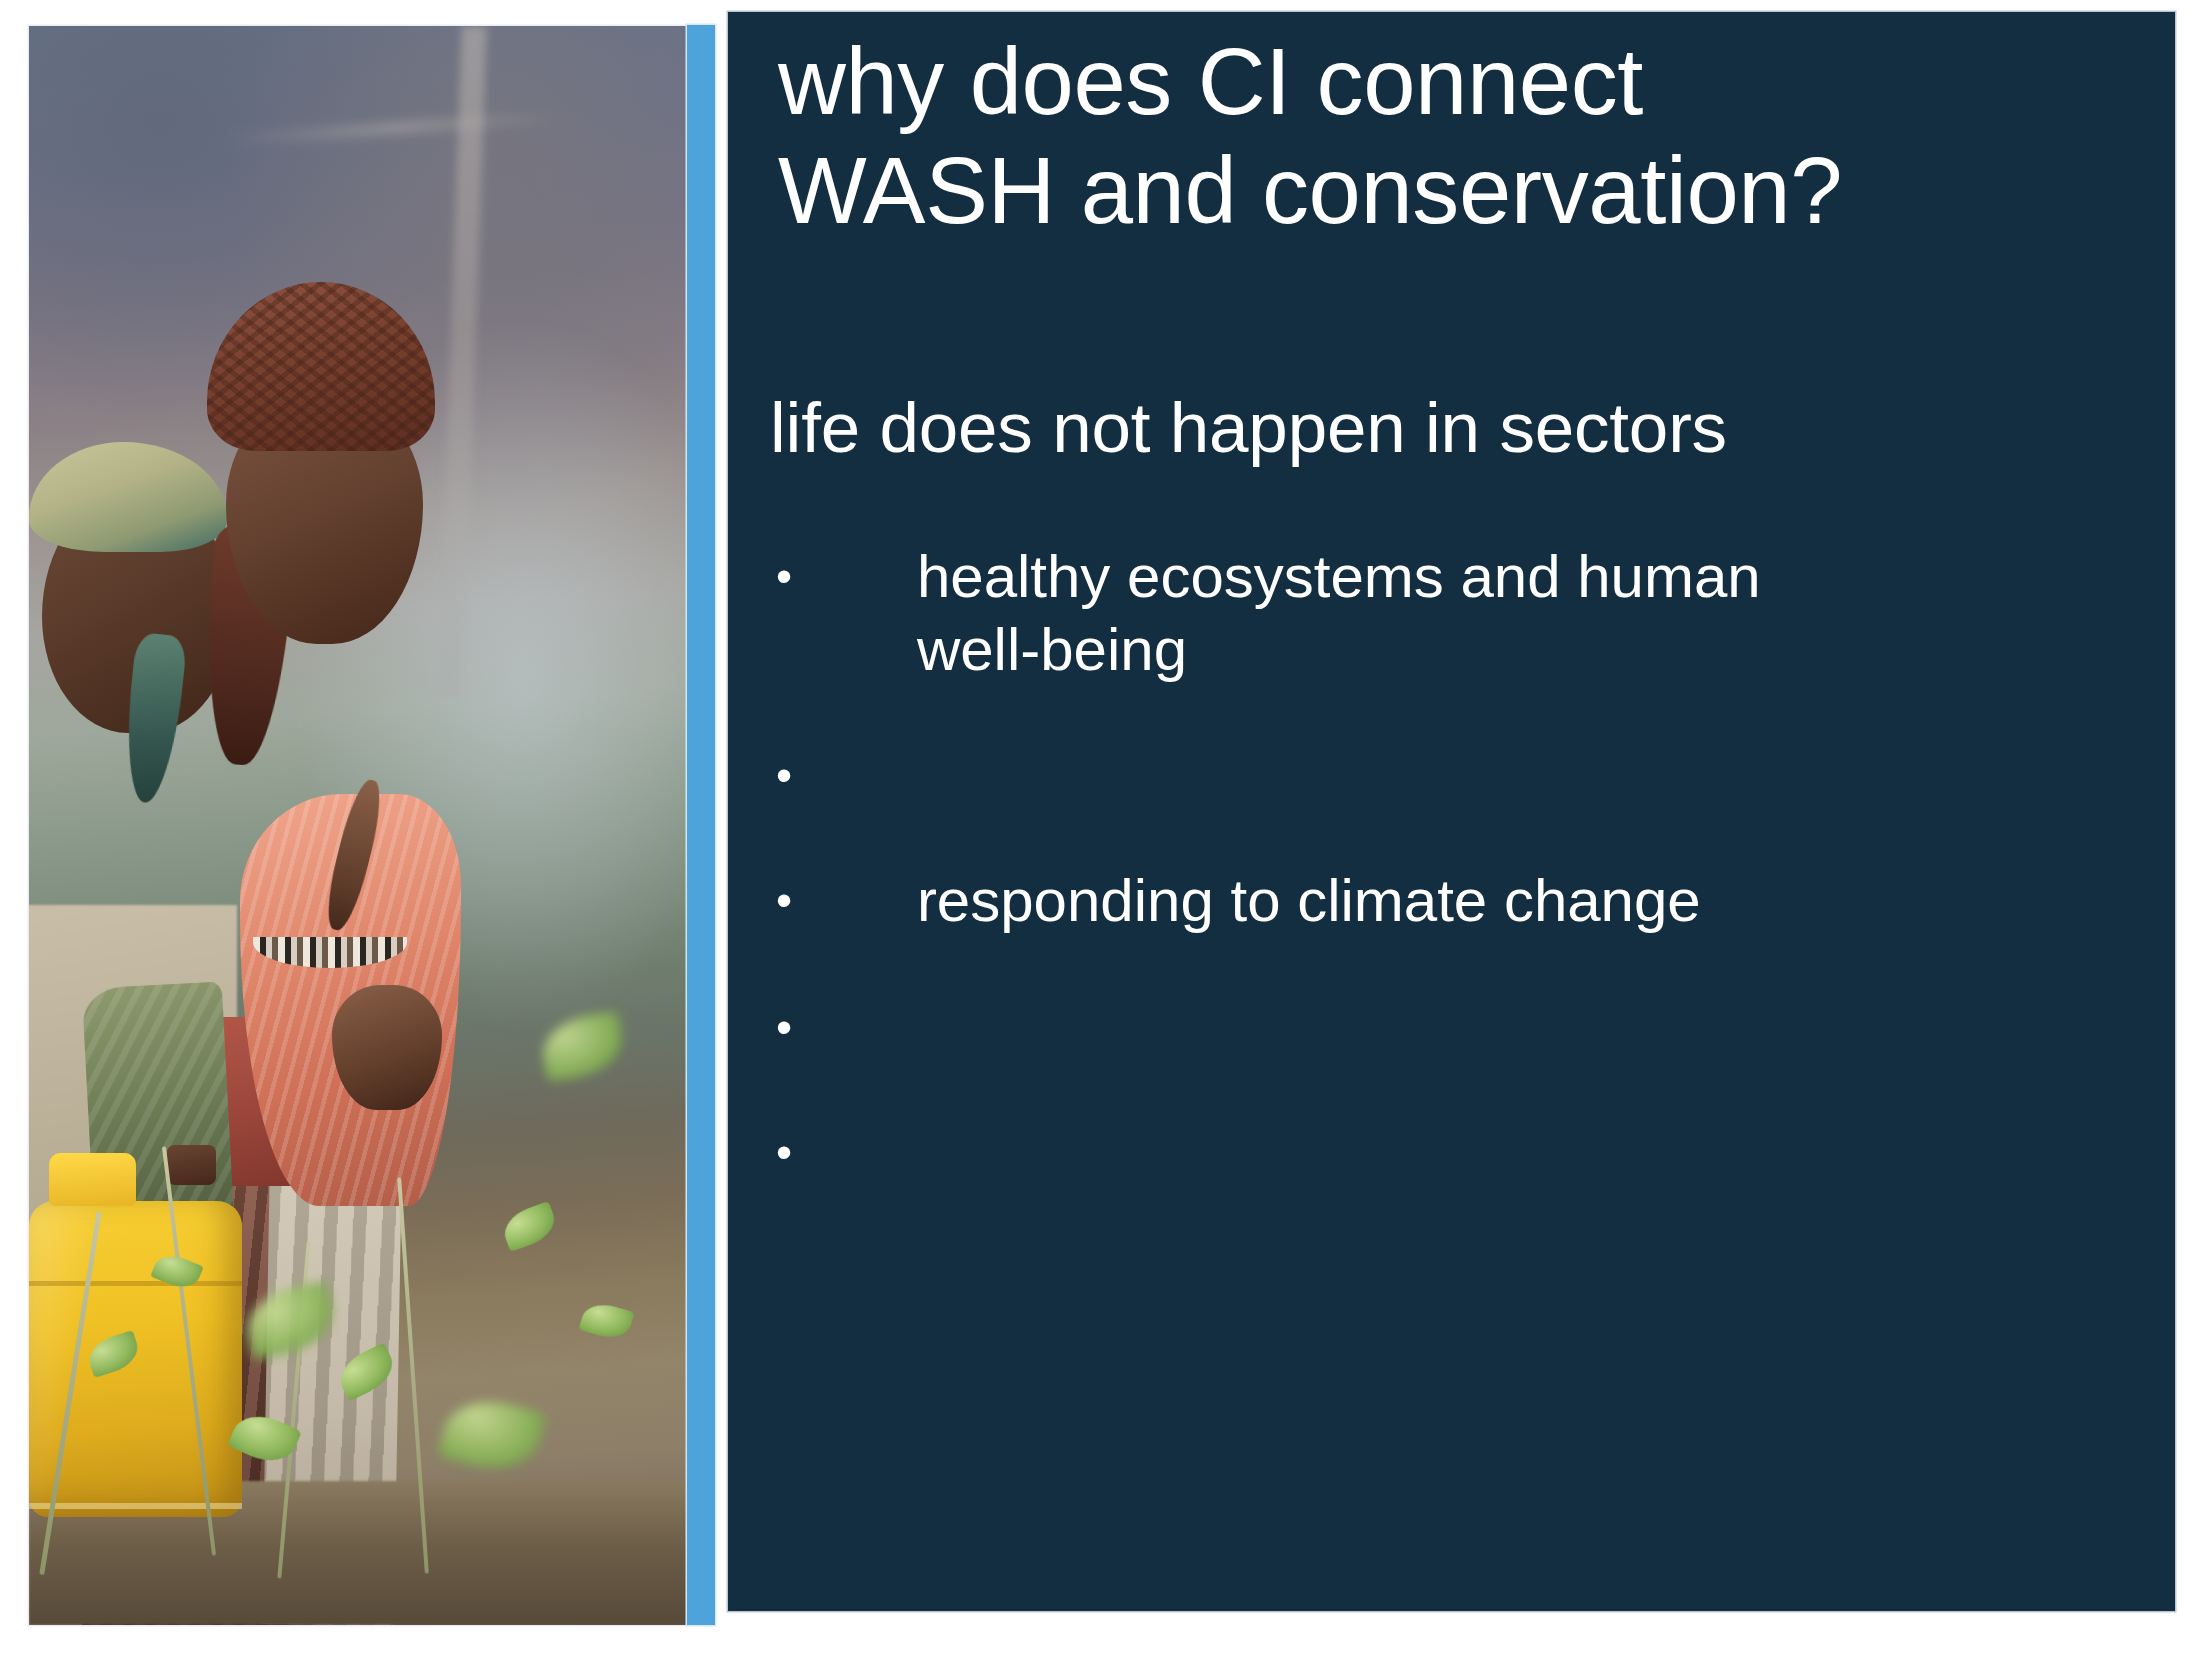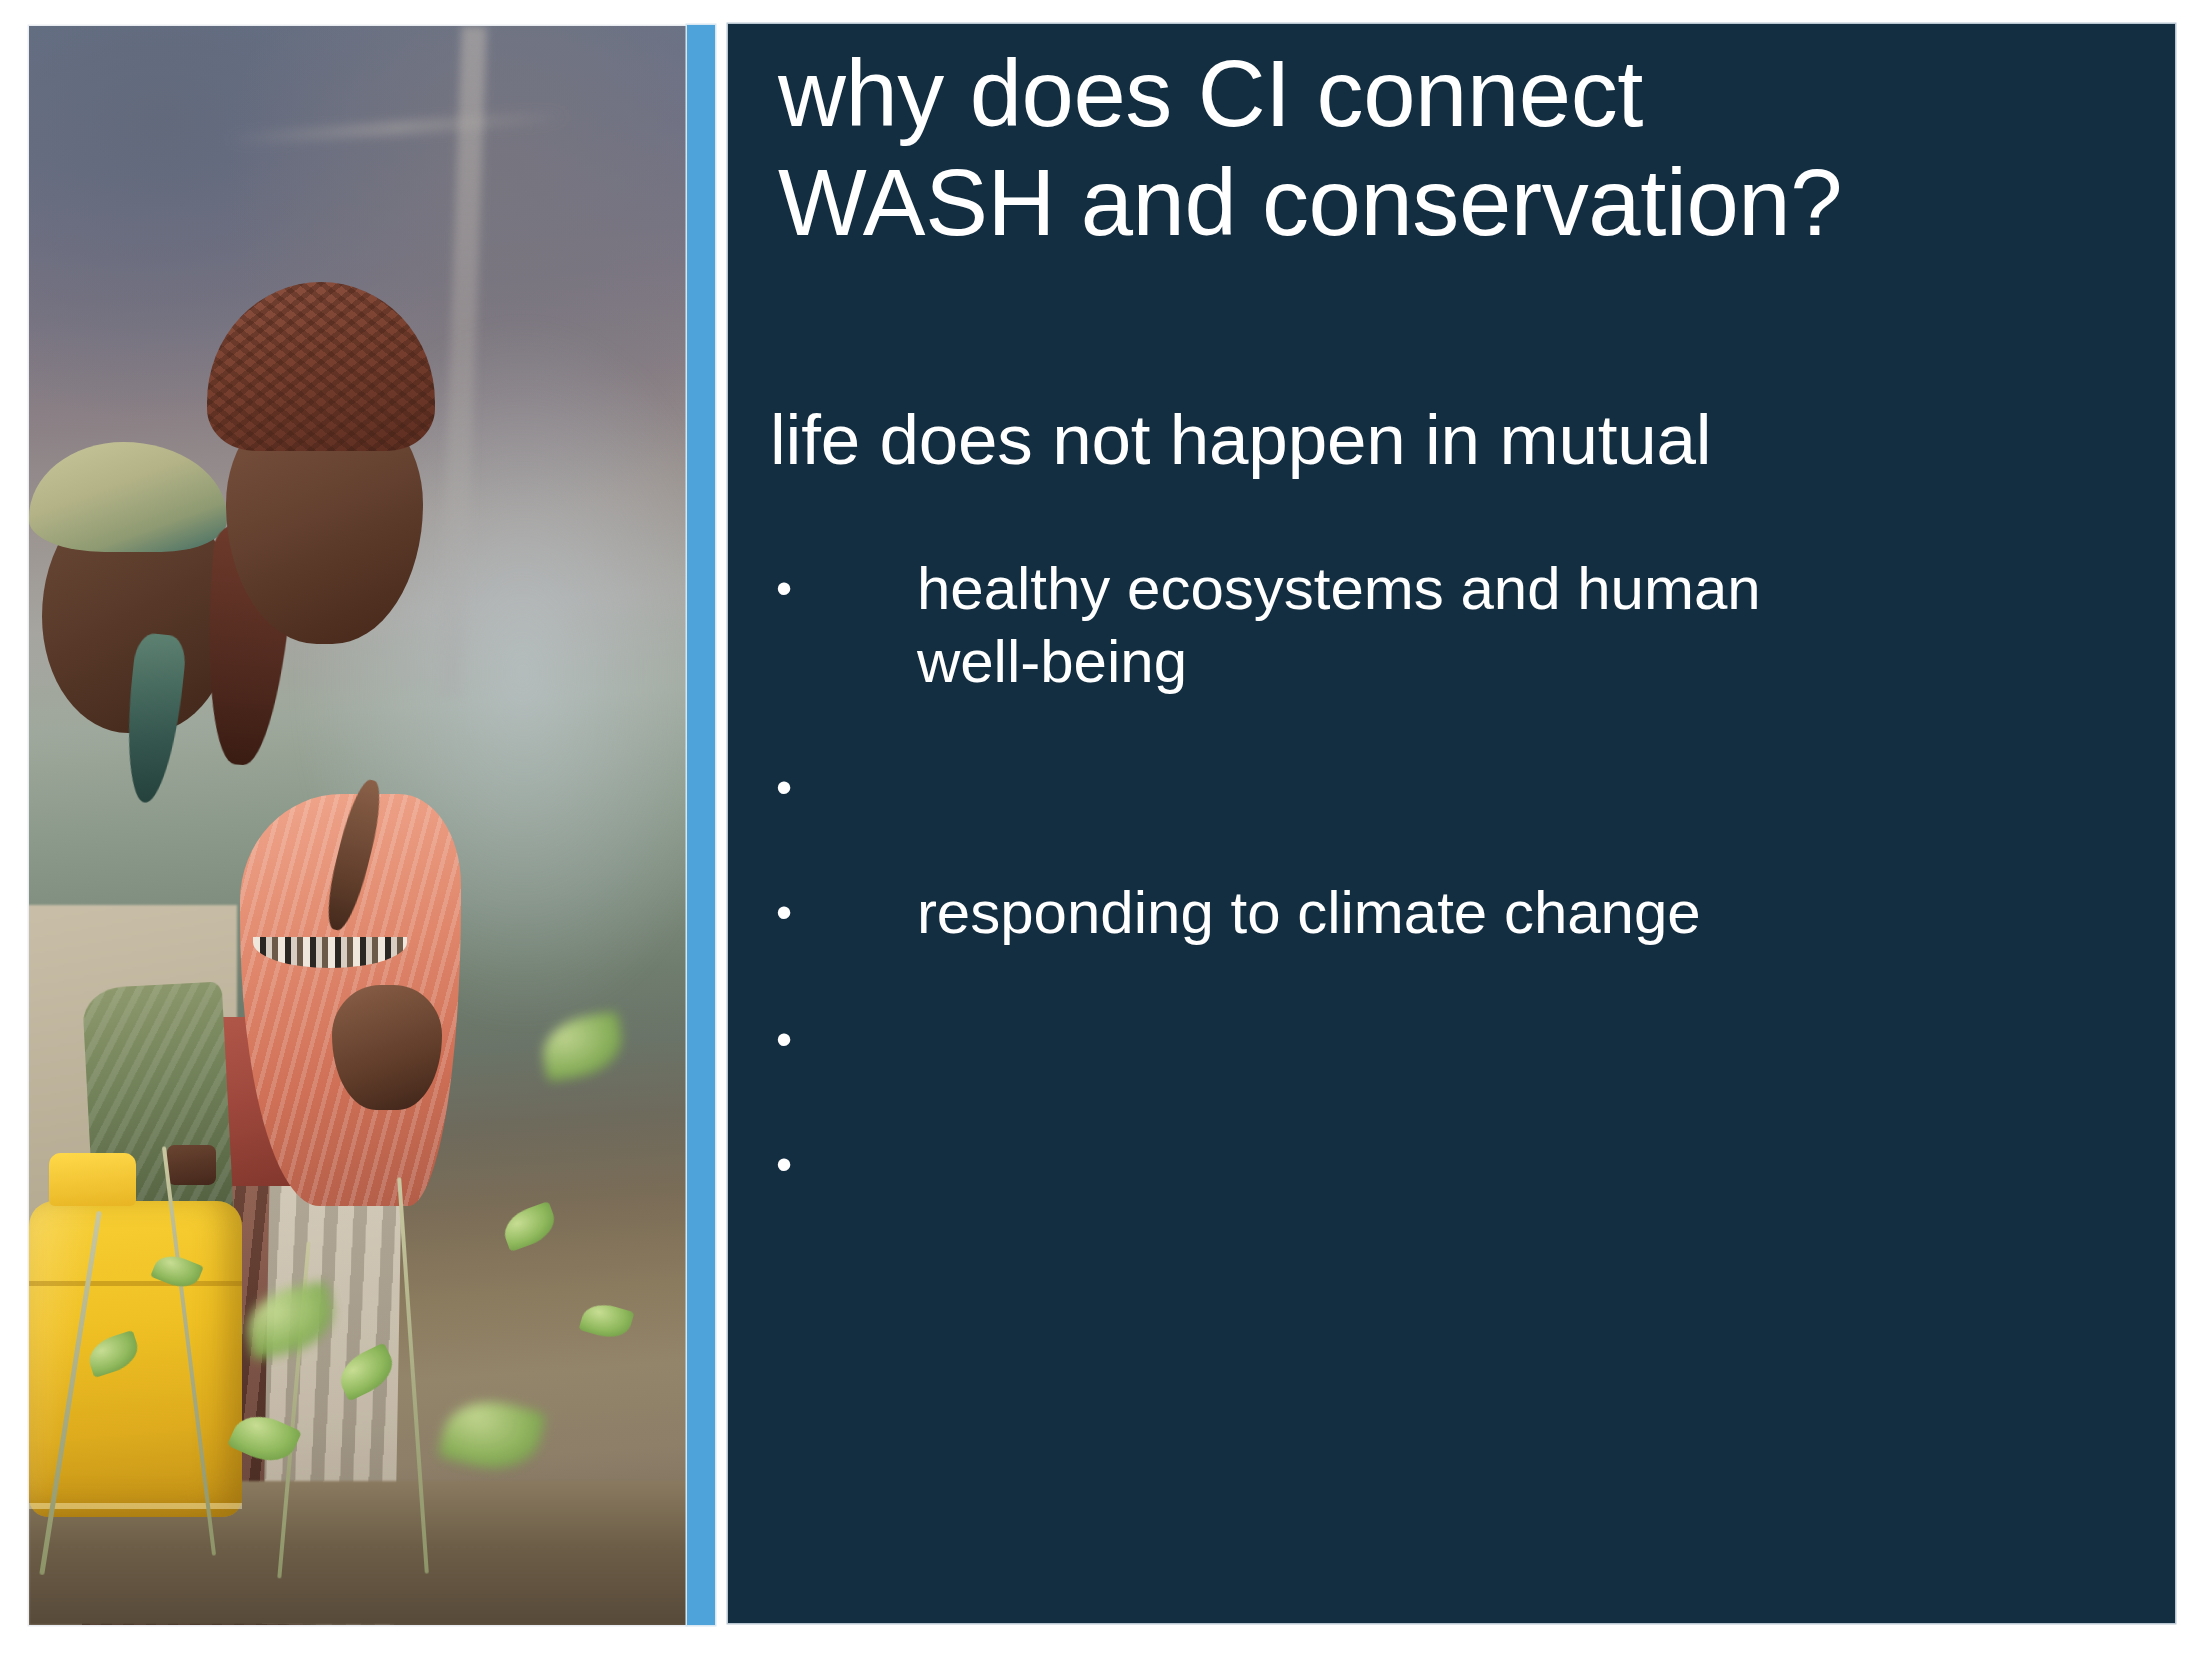--- a/index.html
+++ b/index.html
@@ -279,21 +279,21 @@
     width: 28px;
     height: 1600px;
     background: #4fa3db;
     box-shadow: 0 0 0 1.5px #d9e7f2;
   }
 
   
   #panel {
     position: absolute;
     left: 728px;
-    top: 24px;
+    top: 12px;
     width: 1447px;
     height: 1599px;
     background: #142e41;
     box-shadow: 0 0 0 1.5px #b8c6d1;
   }
 
   #title {
     position: absolute;
     left: 50px;
     top: 14.7px;
@@ -399,21 +399,21 @@
     <div class="leaf leaf-blur" style="left:78%;top:62%;width:81px;height:59px;transform:rotate(-10deg);"></div>
   </div>
 
   <div id="accent-bar"></div>
 
   <div id="panel">
 
     <div id="title">why does CI connect
 WASH and conservation?</div>
 
-    <div id="subtitle">life does not happen in mutual</div>
+    <div id="subtitle">life does not happen in sectors</div>
 
     <div id="bullets">
 
       <div class="bullet">
         <span class="bullet-dot">•</span>
         <span class="bullet-text">healthy ecosystems and human
 well-being</span>
       </div>
 
       <div class="bullet">

